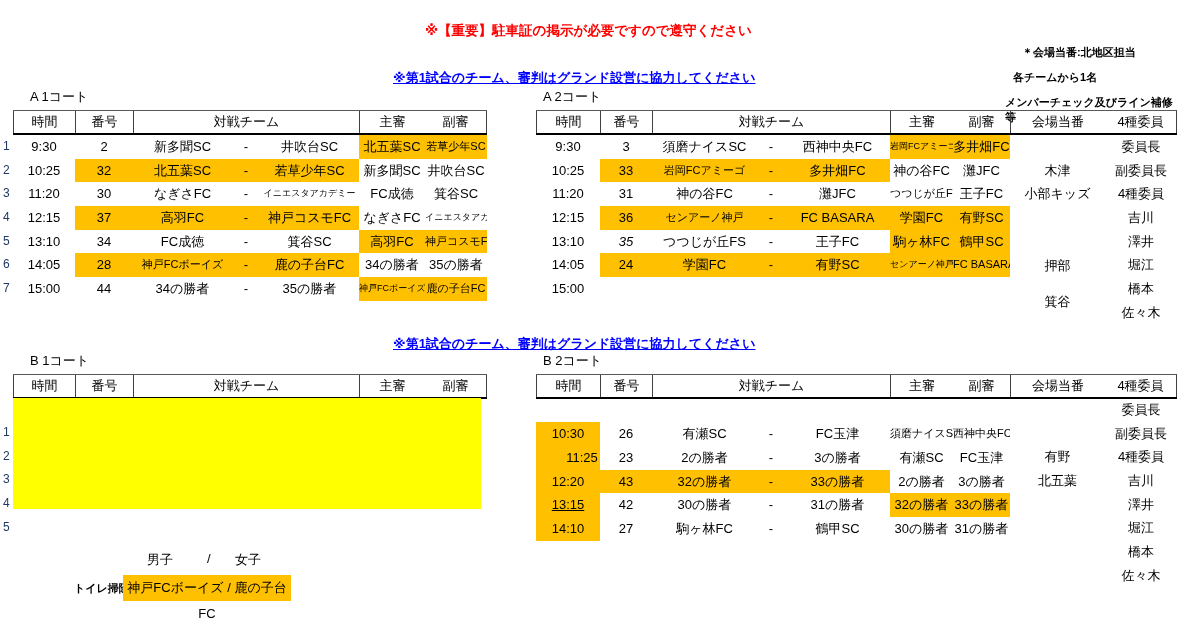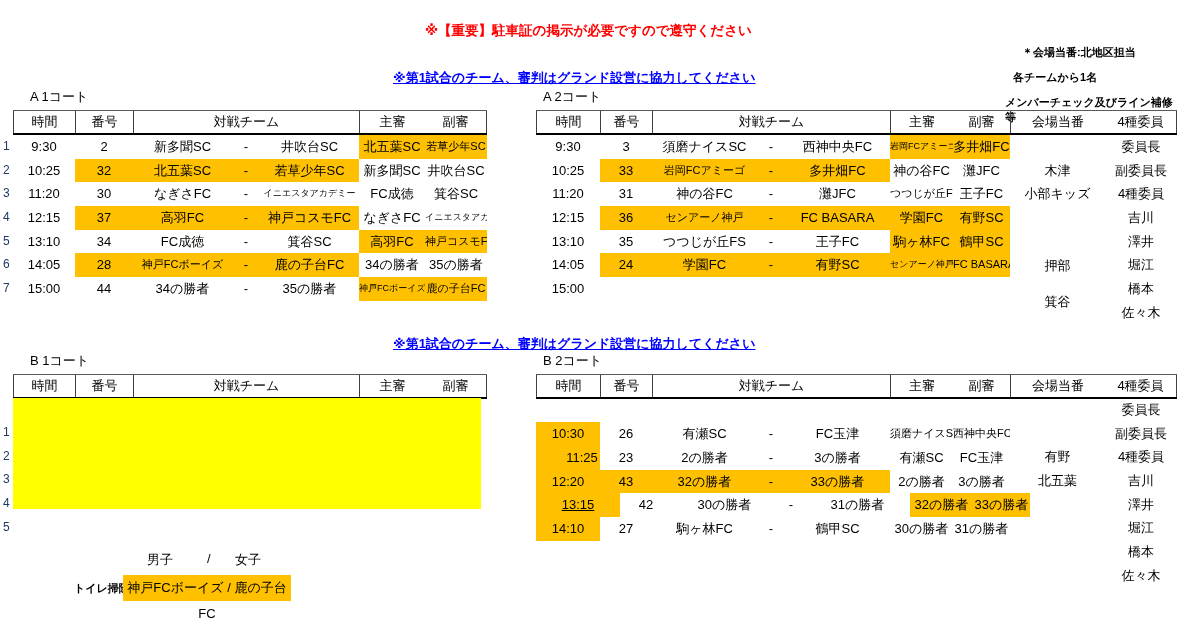--- a/index.html
+++ b/index.html
@@ -222,21 +222,21 @@
         <div class="cell teams hl" style="width: 238px;">
           <div class="home sm">センアーノ神戸</div>
           <div class="dash">-</div>
           <div class="away">FC BASARA</div>
         </div>
         <div class="cell hl" style="width: 63px;">学園FC</div>
         <div class="cell hl" style="width: 57px;">有野SC</div>
       </div>
       <div class="trow">
         <div class="cell" style="width: 64px;">13:10</div>
-        <div class="cell" style="width: 52px;">35</div>
+        <div class="cell" style="width: 52px; font-style: italic;">35</div>
         <div class="cell teams" style="width: 238px;">
           <div class="home">つつじが丘FS</div>
           <div class="dash">-</div>
           <div class="away">王子FC</div>
         </div>
         <div class="cell hl" style="width: 63px;">駒ヶ林FC</div>
         <div class="cell hl" style="width: 57px;">鶴甲SC</div>
       </div>
       <div class="trow">
         <div class="cell" style="width: 64px;">14:05</div>
@@ -308,21 +308,21 @@
         <div class="cell hl" style="width: 52px;">43</div>
         <div class="cell teams hl" style="width: 238px;">
           <div class="home">32の勝者</div>
           <div class="dash">-</div>
           <div class="away">33の勝者</div>
         </div>
         <div class="cell" style="width: 63px;">2の勝者</div>
         <div class="cell" style="width: 57px;">3の勝者</div>
       </div>
       <div class="trow">
-        <div class="cell hl" style="width: 84px; text-decoration: underline;">13:15</div>
+        <div class="cell hl" style="width: 64px; text-decoration: underline;">13:15</div>
         <div class="cell" style="width: 52px;">42</div>
         <div class="cell teams" style="width: 238px;">
           <div class="home">30の勝者</div>
           <div class="dash">-</div>
           <div class="away">31の勝者</div>
         </div>
         <div class="cell hl" style="width: 63px;">32の勝者</div>
         <div class="cell hl" style="width: 57px;">33の勝者</div>
       </div>
       <div class="trow">

